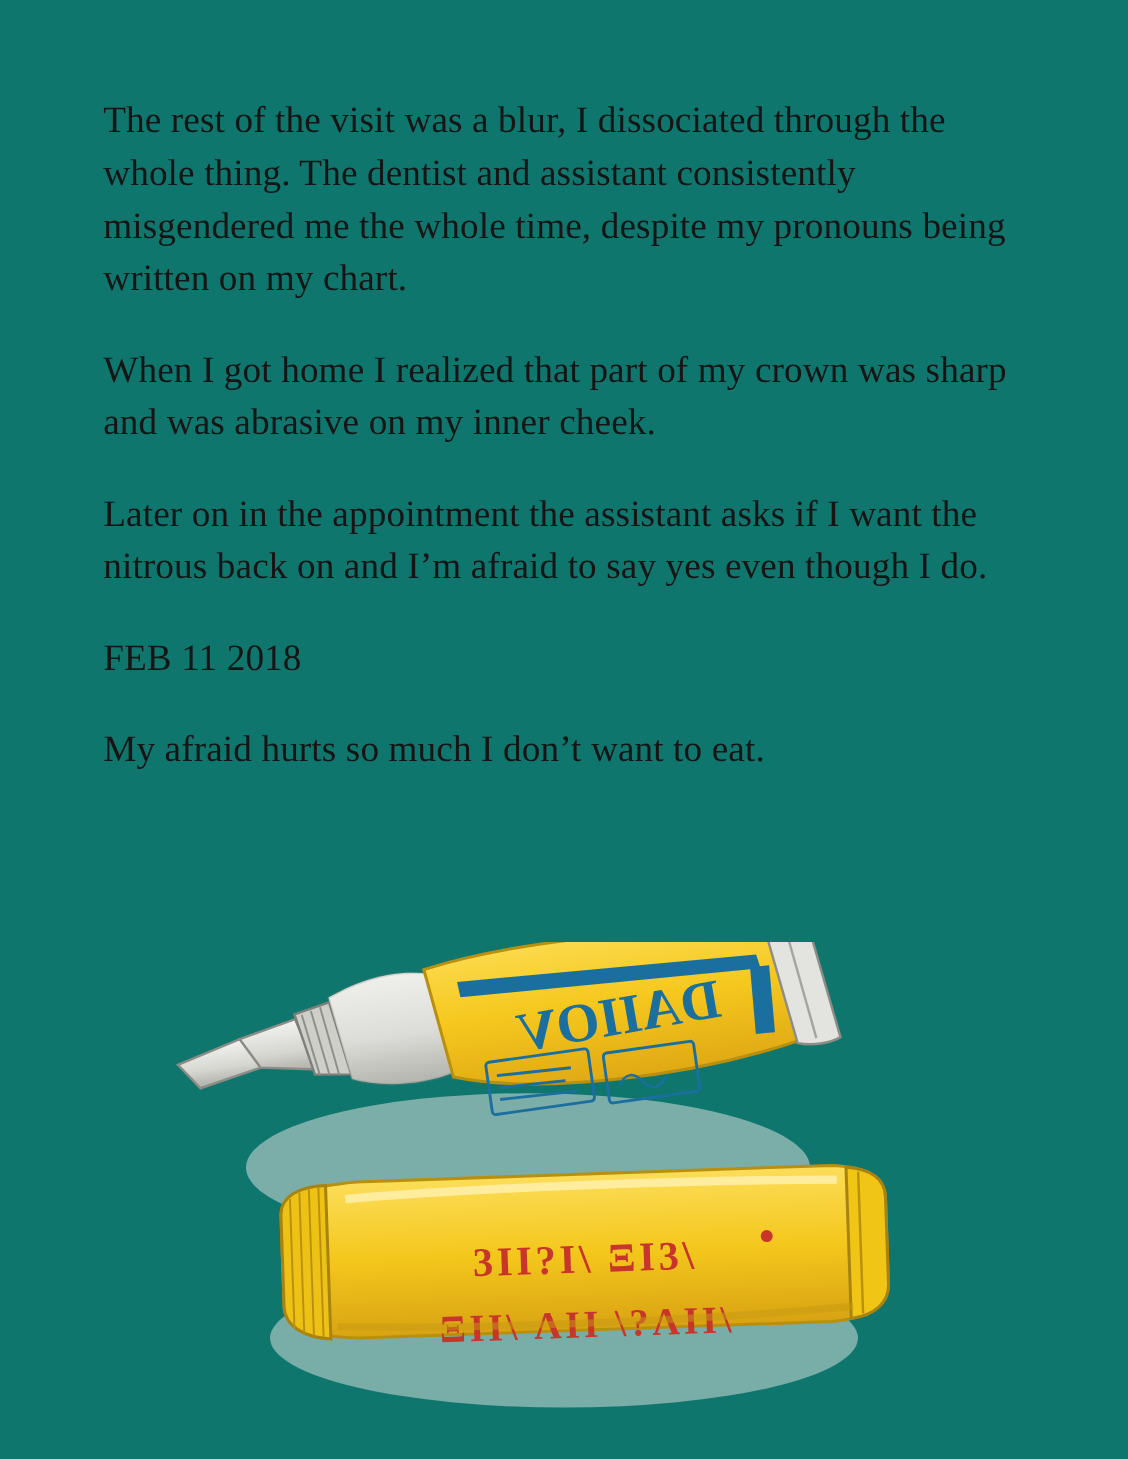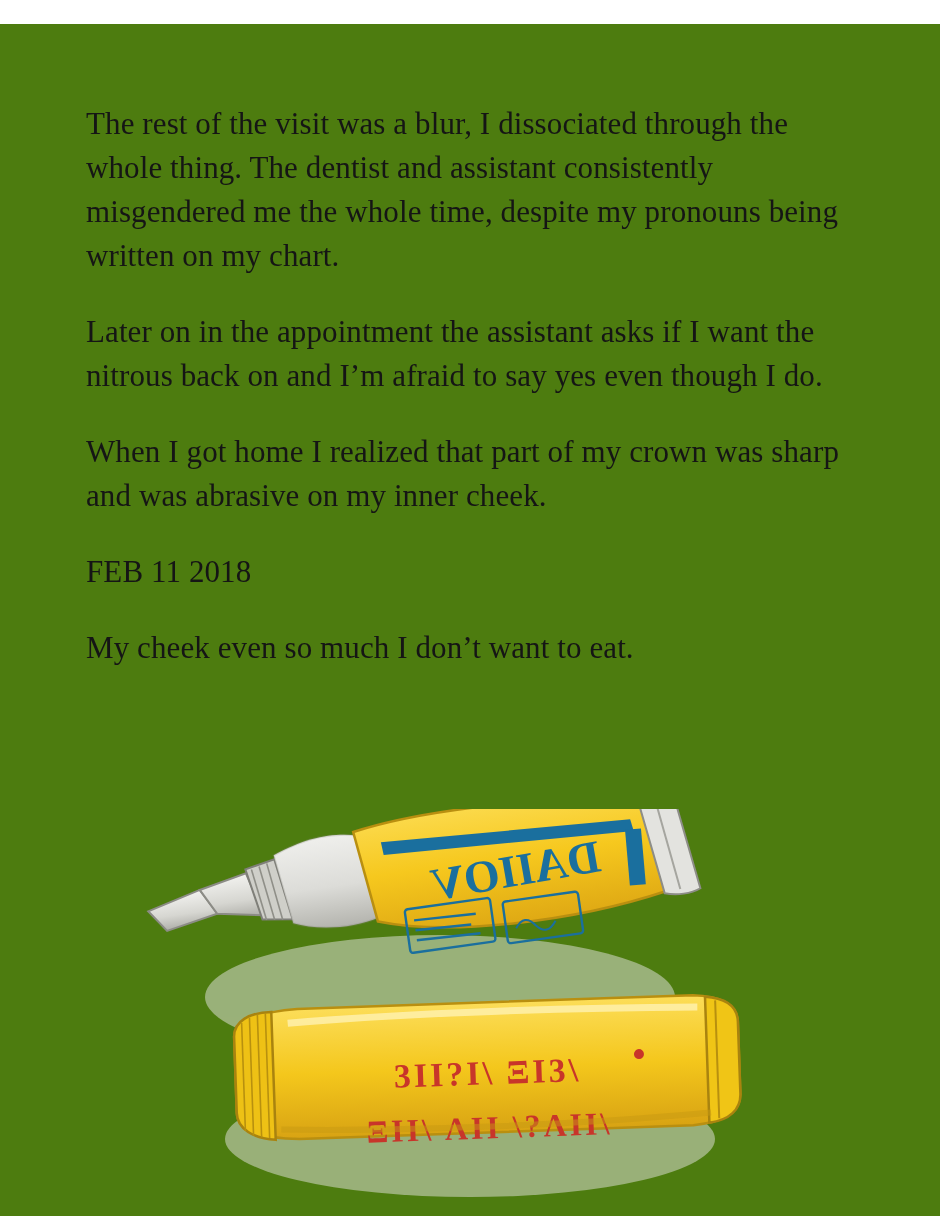--- a/index.html
+++ b/index.html
@@ -11,22 +11,21 @@
     width: 940px;
     height: 1216px;
     position: relative;
     overflow: hidden;
     font-family: "Liberation Serif", serif;
     color: #111111;
   }
   .page {
     position: absolute;
     inset: 0;
-    background: #4d7c0f;
-    margin-top: 24px;
+    background: #0f766e;
   }
   .text-block {
     position: absolute;
     left: 86px;
     top: 78px;
     width: 770px;
   }
   .para {
     font-family: "Liberation Serif", serif;
     font-size: 31px;
@@ -53,24 +52,24 @@
     height: 100%;
   }
 </style>
 </head>
 <body>
 
 <div class="page">
 
   <div class="text-block">
     <p class="para">The rest of the visit was a blur, I dissociated through the whole thing. The dentist and assistant consistently misgendered me the whole time, despite my pronouns being written on my chart.</p>
+    <p class="para">When I got home I realized that part of my crown was sharp and was abrasive on my inner cheek.</p>
     <p class="para">Later on in the appointment the assistant asks if I want the nitrous back on and I’m afraid to say yes even though I do.</p>
-    <p class="para">When I got home I realized that part of my crown was sharp and was abrasive on my inner cheek.</p>
     <p class="para">FEB 11 2018</p>
-    <p class="para last">My cheek even so much I don’t want to eat.</p>
+    <p class="para last">My afraid hurts so much I don’t want to eat.</p>
   </div>
 
   <div class="illustration">
     <svg class="illu-svg" viewBox="0 0 660 400" xmlns="http://www.w3.org/2000/svg" aria-hidden="true">
       <defs>
         <linearGradient id="yellowGrad" x1="0" y1="0" x2="0" y2="1">
           <stop offset="0%" stop-color="#fbd94a"></stop>
           <stop offset="45%" stop-color="#f6c81e"></stop>
           <stop offset="100%" stop-color="#dfa914"></stop>
         </linearGradient>

